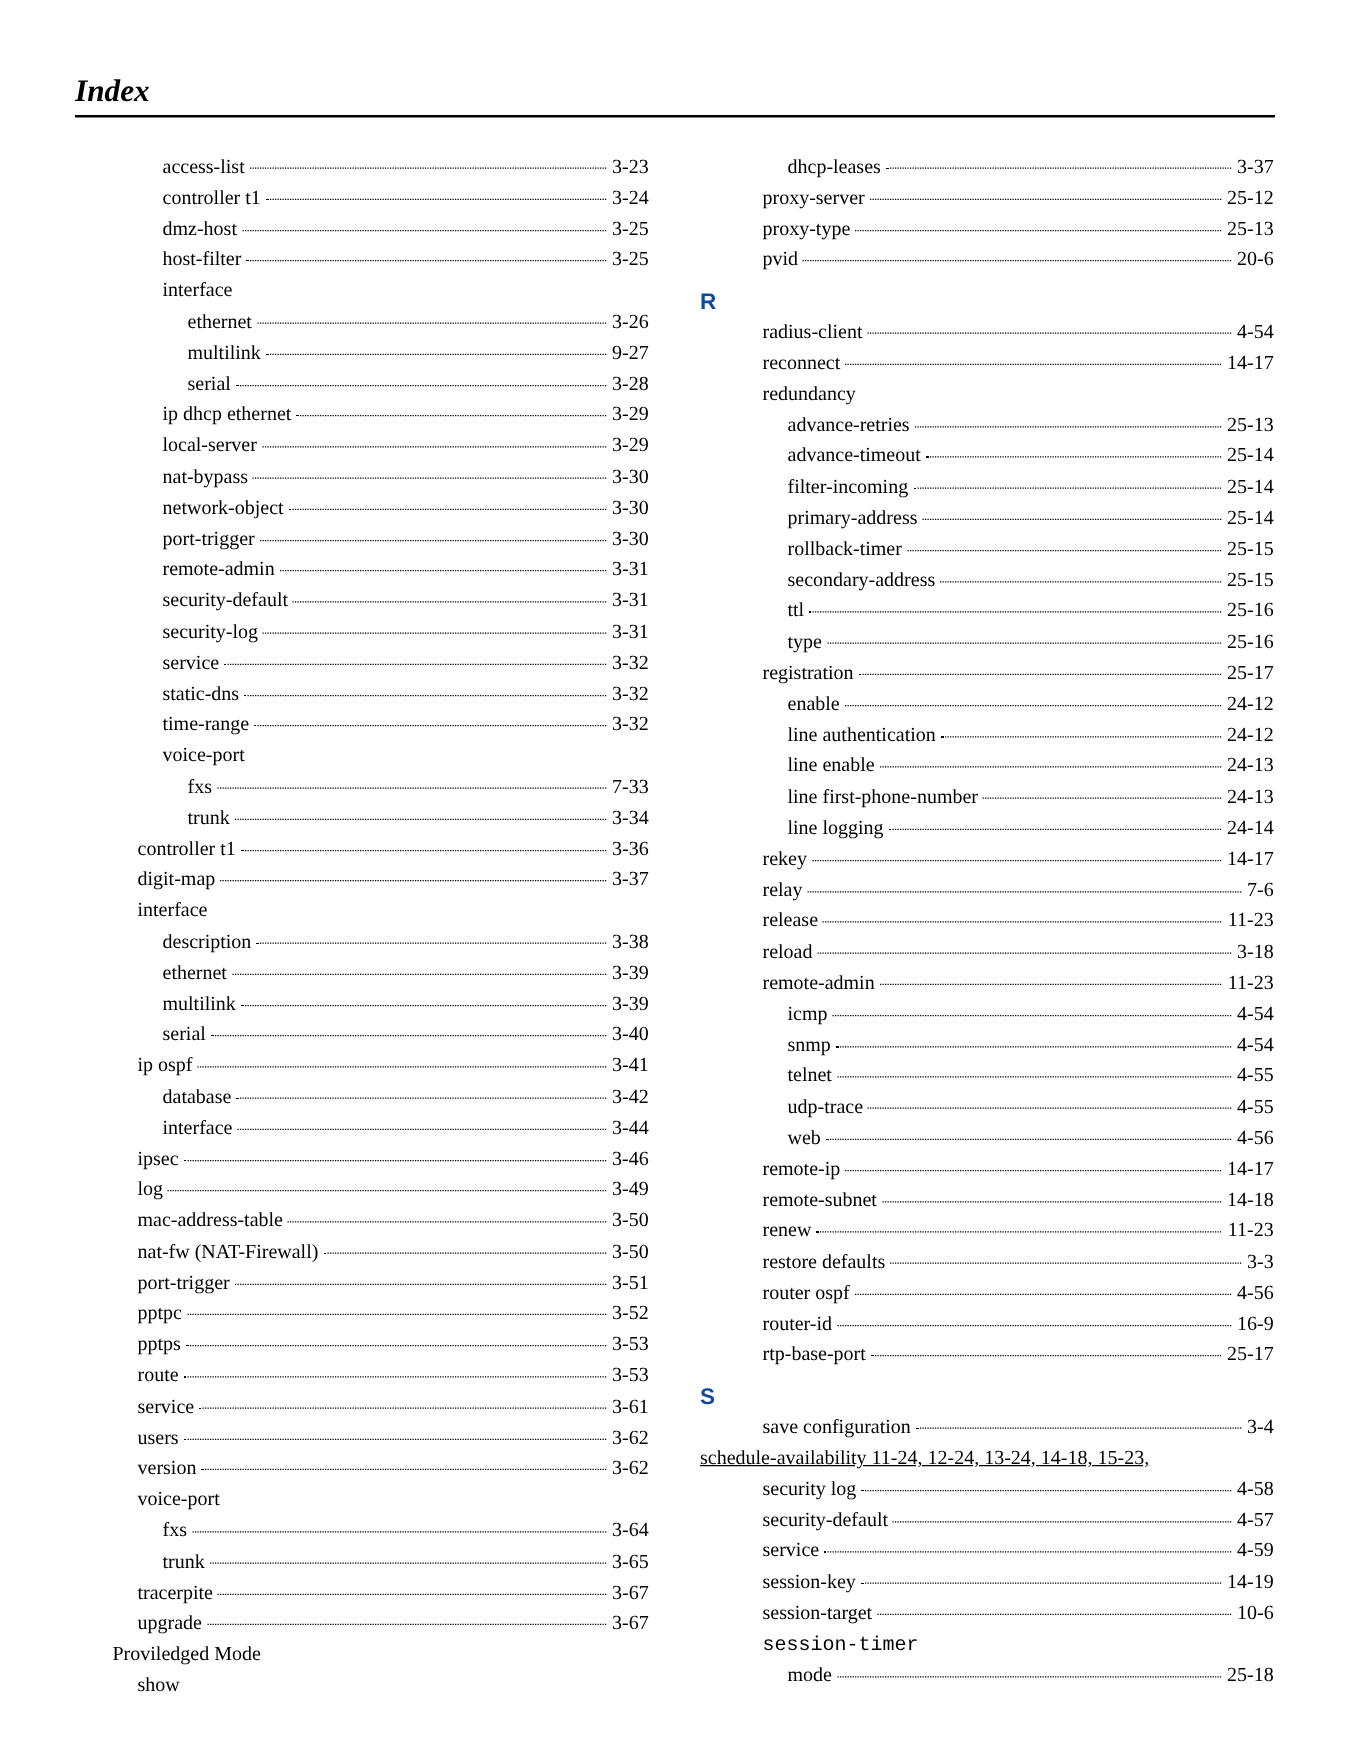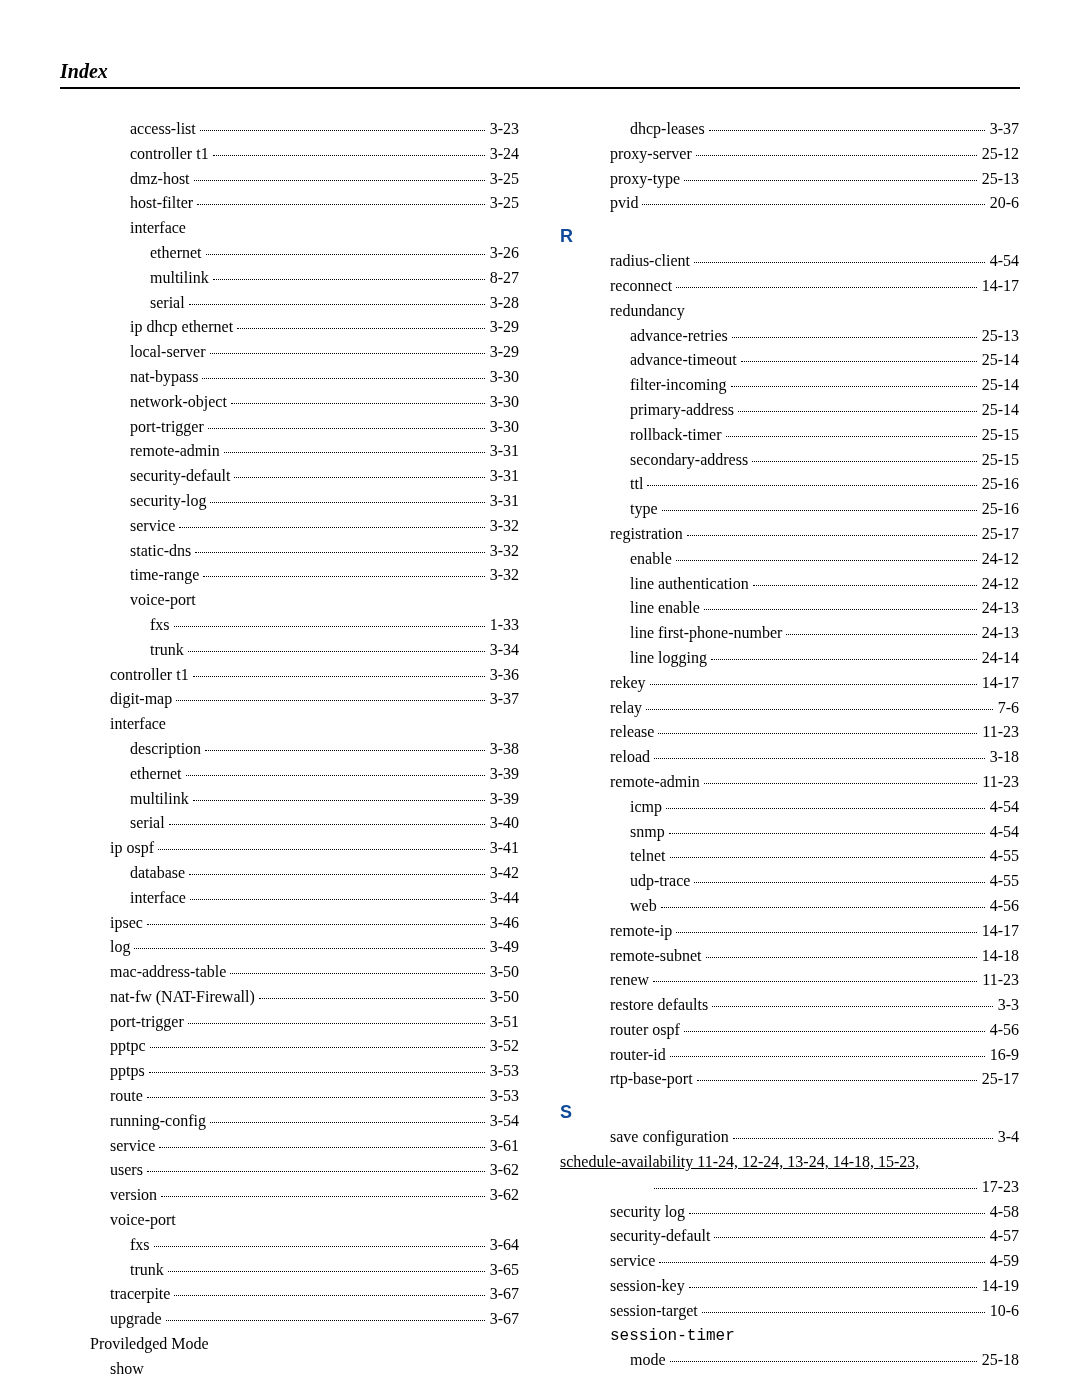--- a/index.html
+++ b/index.html
@@ -19,21 +19,21 @@
     flex-direction:column;
   }
   .header {
     border-bottom: 2px solid #000;
     padding-bottom: 4px;
     margin-bottom: 28px;
   }
   .header-title {
     font-weight: bold;
     font-style: italic;
-    font-size: 20px;
+    font-size: 25px;
   }
   .columns {
     flex:1;
     display:flex;
     gap: 40px;
   }
   .col {
     flex:1;
     display:flex;
     flex-direction:column;
@@ -113,21 +113,21 @@
         </div>
         <div class="group" style="padding-left: 70px;">interface</div>
         <div class="entry indent2">
           <span class="lbl">ethernet </span>
           <span class="dots"></span>
           <span class="pg"> 3-26</span>
         </div>
         <div class="entry indent2">
           <span class="lbl">multilink </span>
           <span class="dots"></span>
-          <span class="pg"> 8-27</span>
+          <span class="pg"> 9-27</span>
         </div>
         <div class="entry indent2">
           <span class="lbl">serial </span>
           <span class="dots"></span>
           <span class="pg"> 3-28</span>
         </div>
         <div class="entry indent1">
           <span class="lbl">ip dhcp ethernet </span>
           <span class="dots"></span>
           <span class="pg"> 3-29</span>
@@ -179,21 +179,21 @@
         </div>
         <div class="entry indent1">
           <span class="lbl">time-range </span>
           <span class="dots"></span>
           <span class="pg"> 3-32</span>
         </div>
         <div class="group" style="padding-left: 70px;">voice-port</div>
         <div class="entry indent2">
           <span class="lbl">fxs </span>
           <span class="dots"></span>
-          <span class="pg"> 1-33</span>
+          <span class="pg"> 7-33</span>
         </div>
         <div class="entry indent2">
           <span class="lbl">trunk </span>
           <span class="dots"></span>
           <span class="pg"> 3-34</span>
         </div>
         <div class="entry indent0">
           <span class="lbl">controller t1 </span>
           <span class="dots"></span>
           <span class="pg"> 3-36</span>
@@ -271,25 +271,20 @@
         </div>
         <div class="entry indent0">
           <span class="lbl">pptps </span>
           <span class="dots"></span>
           <span class="pg"> 3-53</span>
         </div>
         <div class="entry indent0">
           <span class="lbl">route </span>
           <span class="dots"></span>
           <span class="pg"> 3-53</span>
-        </div>
-        <div class="entry indent0">
-          <span class="lbl">running-config </span>
-          <span class="dots"></span>
-          <span class="pg"> 3-54</span>
         </div>
         <div class="entry indent0">
           <span class="lbl">service </span>
           <span class="dots"></span>
           <span class="pg"> 3-61</span>
         </div>
         <div class="entry indent0">
           <span class="lbl">users </span>
           <span class="dots"></span>
           <span class="pg"> 3-62</span>
@@ -511,24 +506,20 @@
           <span class="dots"></span>
           <span class="pg"> 25-17</span>
         </div>
         <div class="section-letter">S</div>
         <div class="entry indent0">
           <span class="lbl">save configuration </span>
           <span class="dots"></span>
           <span class="pg"> 3-4</span>
         </div>
         <div class="schedule-line" style="padding-left: 0px;">schedule-availability  11-24, 12-24, 13-24, 14-18, 15-23,</div>
-        <div class="entry" style="padding-left: 90px;">
-          <span class="dots"></span>
-          <span class="pg">17-23</span>
-        </div>
         <div class="entry indent0">
           <span class="lbl">security log </span>
           <span class="dots"></span>
           <span class="pg"> 4-58</span>
         </div>
         <div class="entry indent0">
           <span class="lbl">security-default </span>
           <span class="dots"></span>
           <span class="pg"> 4-57</span>
         </div>

